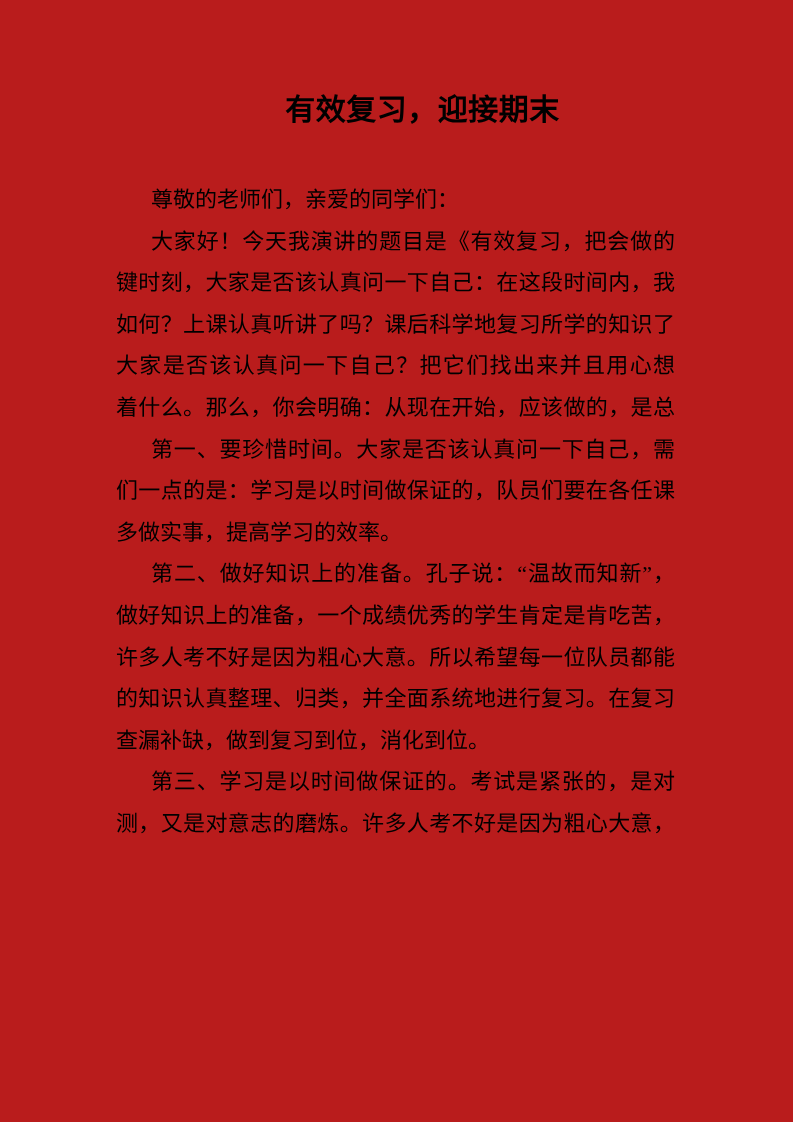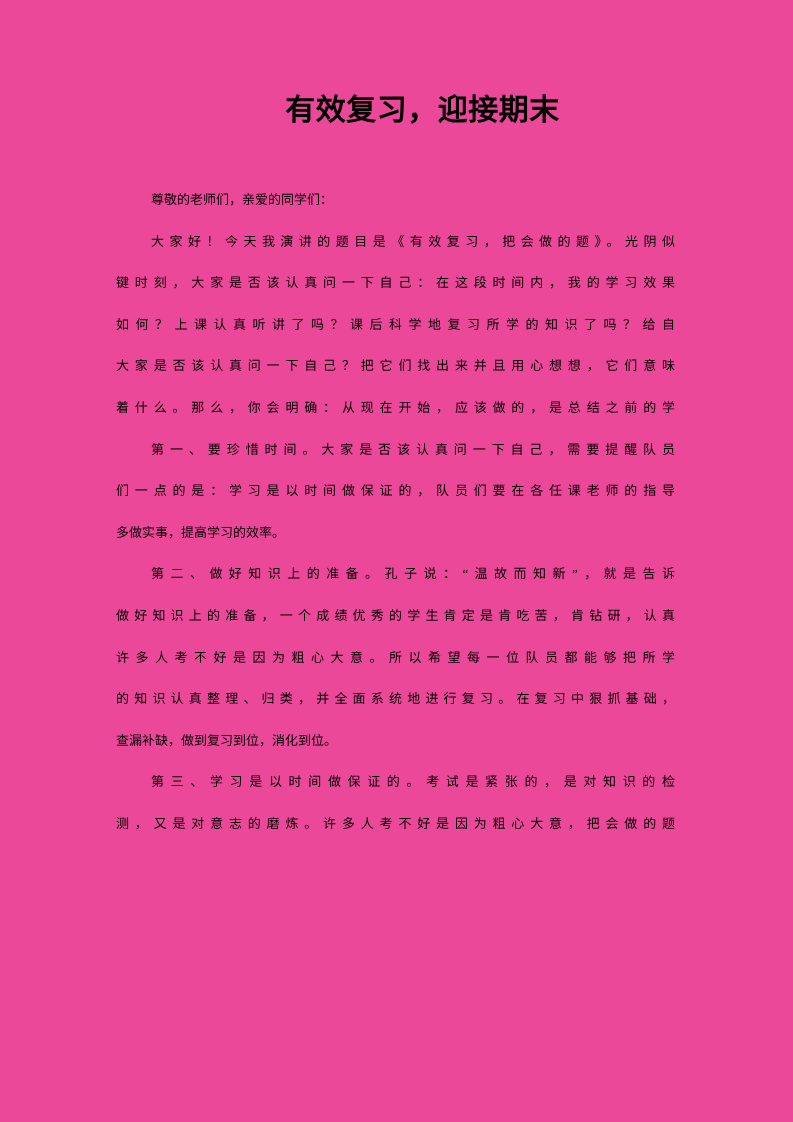--- a/index.html
+++ b/index.html
@@ -14,21 +14,21 @@
     font-family: "Liberation Serif", "DejaVu Serif", serif;
     color: #000000;
     overflow: hidden;
   }
   .page {
     position: absolute;
     top: 0;
     left: 0;
     width: 793px;
     height: 1122px;
-    background: #ec4899;
+    background: #b91c1c;
     overflow: hidden;
   }
   .doc-title {
     position: absolute;
     top: 88px;
     left: 116px;
     width: 559px;
     margin: 0;
     box-sizing: border-box;
     padding-left: 54px; 
@@ -40,21 +40,21 @@
   }
   .doc-body {
     position: absolute;
     top: 179px;
     left: 116px;
     width: 559px;
   }
   .line {
     height: 41.6px;
     line-height: 41.6px;
-    font-size: 13px;
+    font-size: 22px;
     text-align: justify;
     text-align-last: justify;
     overflow: hidden;
   }
   .line.indent {
     text-indent: 35px;
   }
   .line.last {
     text-align-last: left;
   }

